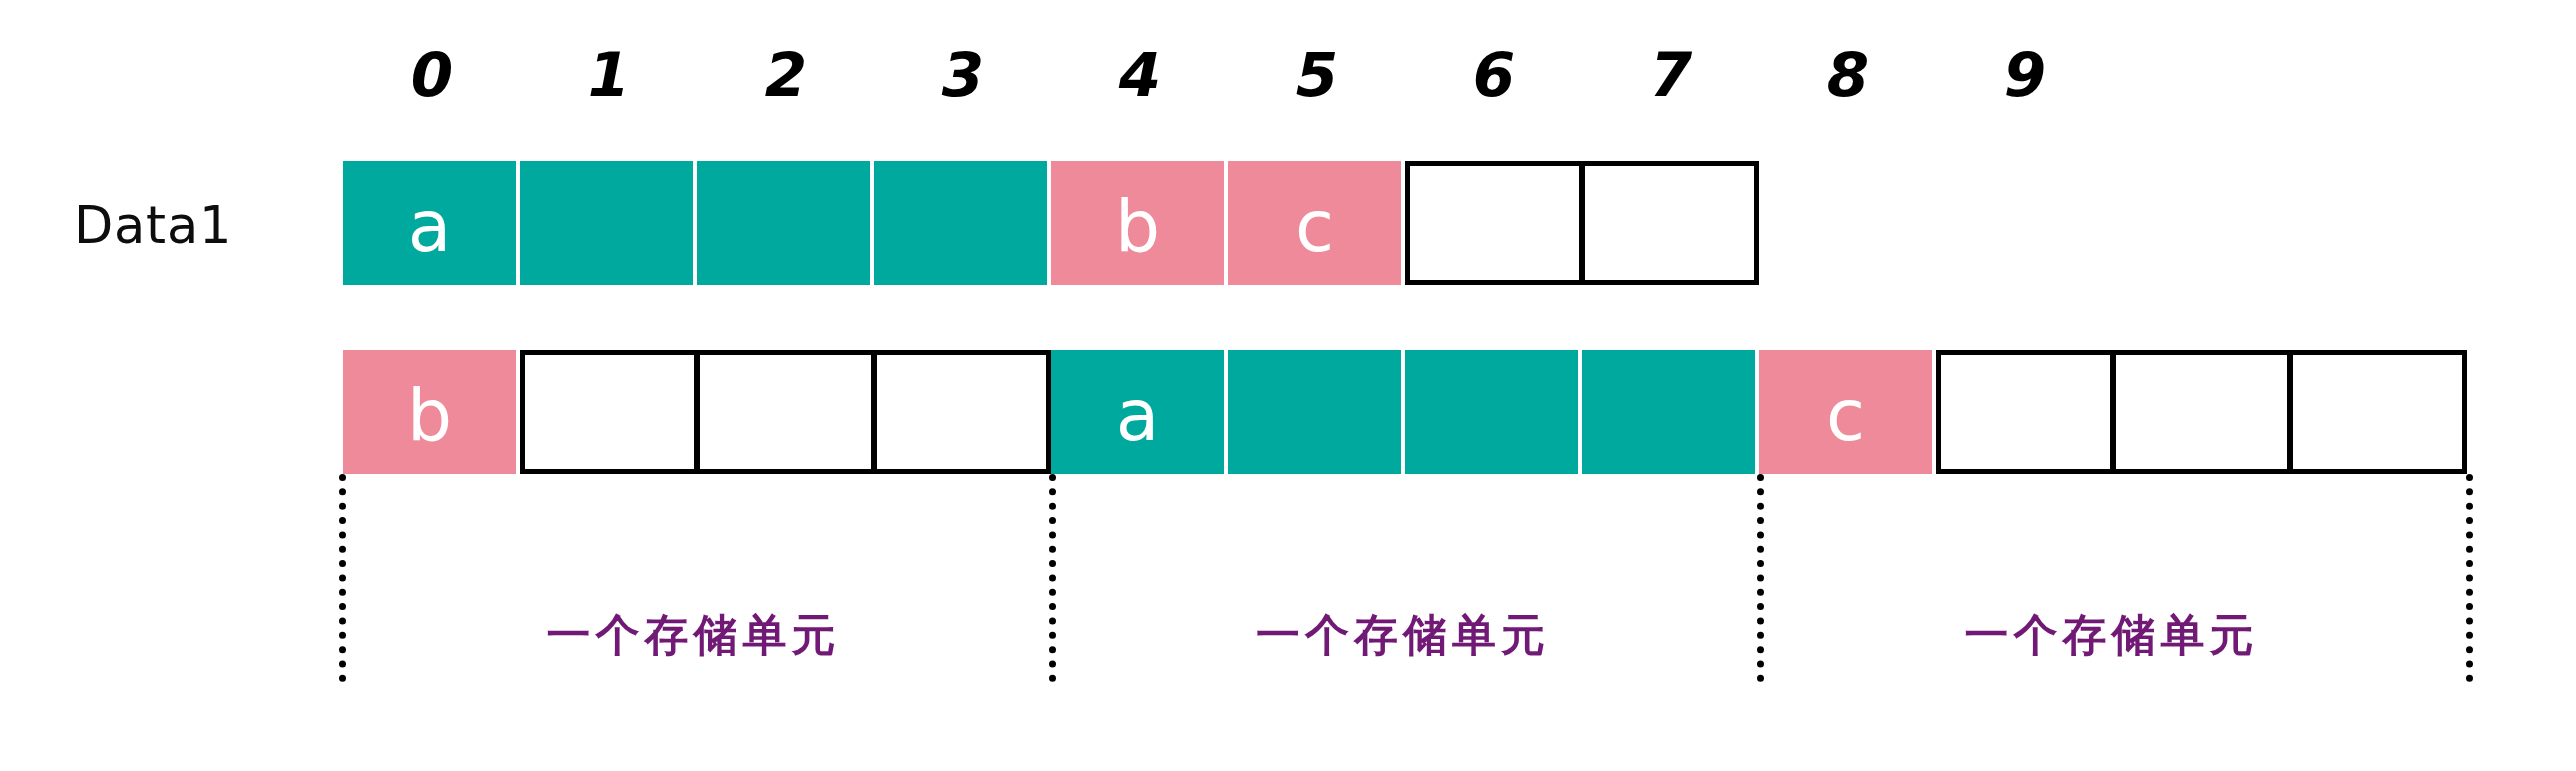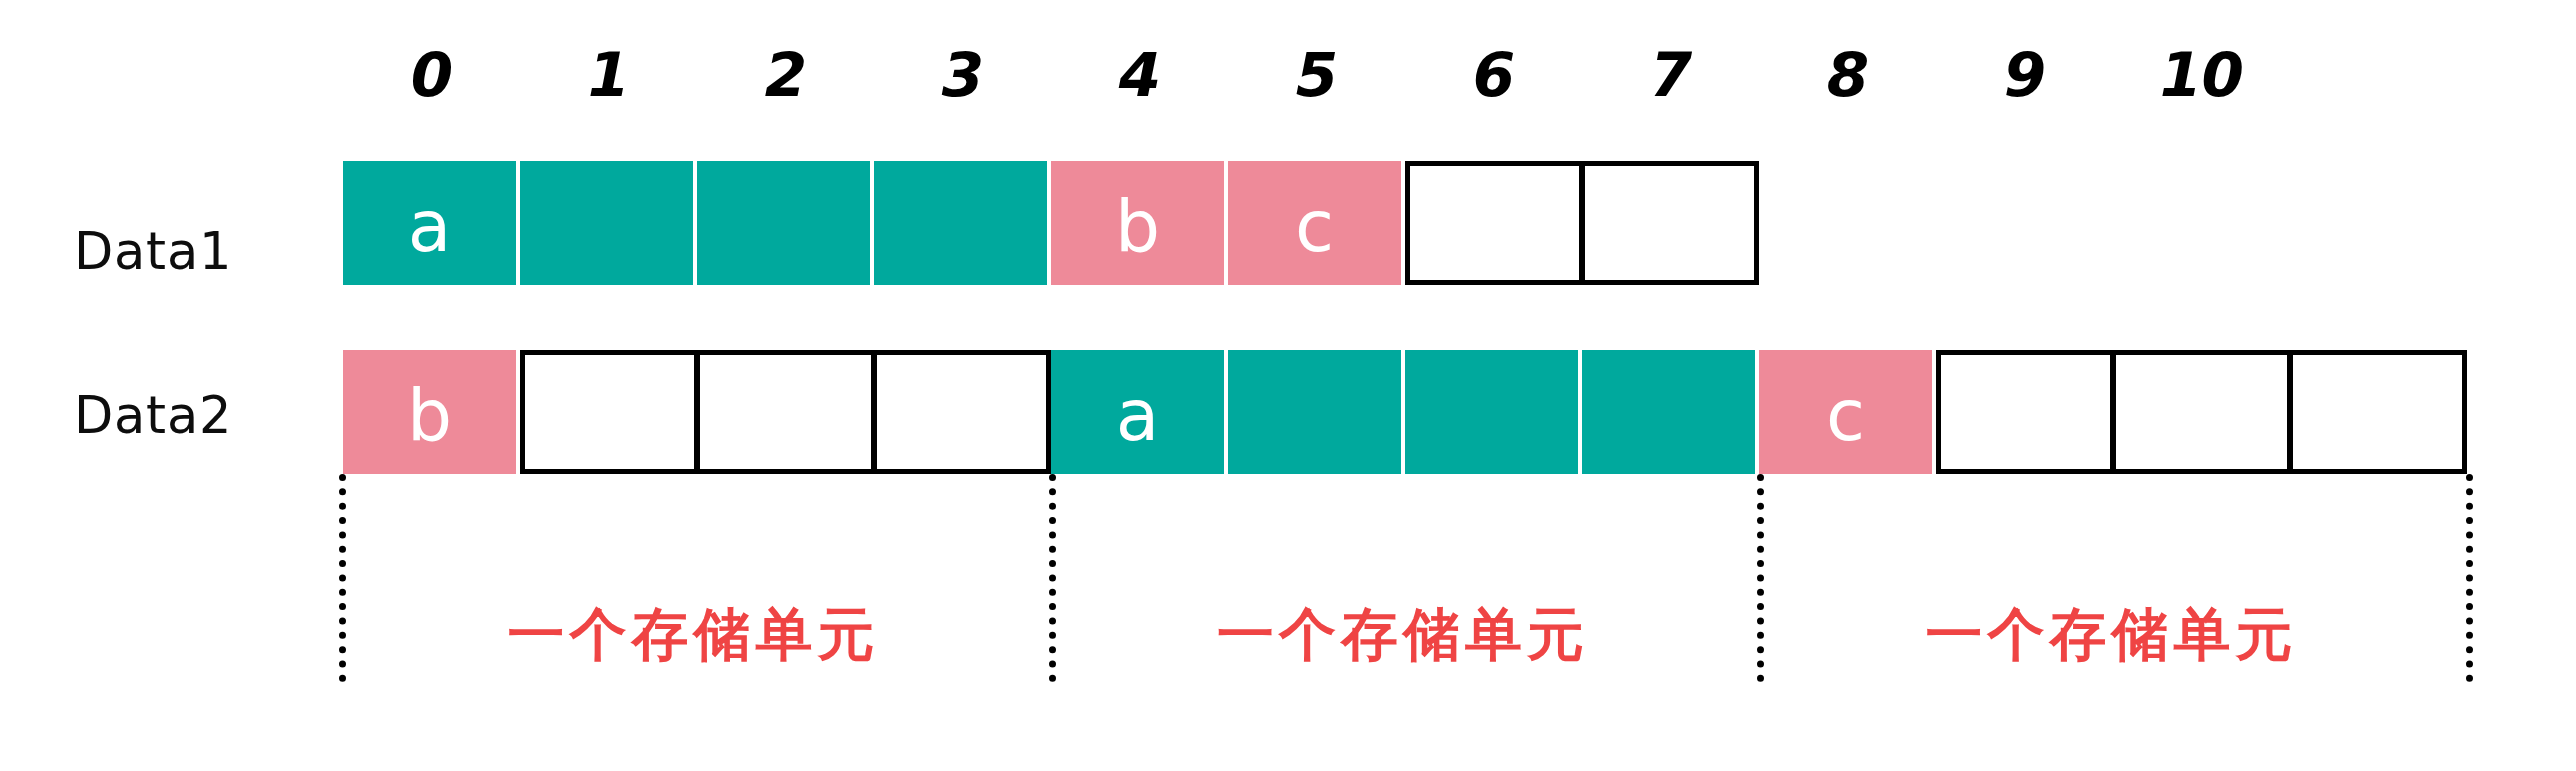--- a/index.html
+++ b/index.html
@@ -48,21 +48,21 @@
     position: absolute;
     left: 74px;
     width: 247px;
     text-align: left;
     font-family: "DejaVu Sans", sans-serif;
     font-size: 51px;
     font-weight: 500;
     color: #0d0d0d;
     letter-spacing: 0.8px;
   }
-  #label-data1 { top: 196px; margin-top: 26px; }
+  #label-data1 { top: 196px; }
   #label-data2 { top: 386px; }
 
   
   .data-row {
     position: absolute;
     left: 343px;
     display: flex;
     height: 124px;
   }
   #row-data1 { top: 161px; }
@@ -120,44 +120,43 @@
 
   
   .unit-caption {
     position: absolute;
     top: 596px;
     height: 79px;
     display: flex;
     align-items: center;
     justify-content: center;
     font-family: "DejaVu Sans", sans-serif;
-    font-size: 57px;
+    font-size: 44px;
     font-weight: 600;
-    color: #ef4444;
+    color: #701a75;
     letter-spacing: 5px;
     white-space: nowrap;
   }
 </style>
 </head>
 <body>
 
 <div id="stage">
 
   <div class="index-row">
     <div class="index-cell">0</div>
     <div class="index-cell">1</div>
     <div class="index-cell">2</div>
     <div class="index-cell">3</div>
     <div class="index-cell">4</div>
     <div class="index-cell">5</div>
     <div class="index-cell">6</div>
     <div class="index-cell">7</div>
     <div class="index-cell">8</div>
     <div class="index-cell">9</div>
-    <div class="index-cell">10</div>
   </div>
 
   <div class="row-label" id="label-data1">Data1</div>
   <div class="data-row" id="row-data1">
     <div class="cell teal">
         <span class="glyph">a</span>
       </div>
     <div class="cell teal">
         <span class="glyph"></span>
       </div>
@@ -174,21 +173,20 @@
         <span class="glyph">c</span>
       </div>
     <div class="cell empty grp-start">
         <span class="glyph"></span>
       </div>
     <div class="cell empty grp-end">
         <span class="glyph"></span>
       </div>
   </div>
 
-  <div class="row-label" id="label-data2">Data2</div>
   <div class="data-row" id="row-data2">
     <div class="cell pink last-fill">
         <span class="glyph">b</span>
       </div>
     <div class="cell empty grp-start">
         <span class="glyph"></span>
       </div>
     <div class="cell empty">
         <span class="glyph"></span>
       </div>

